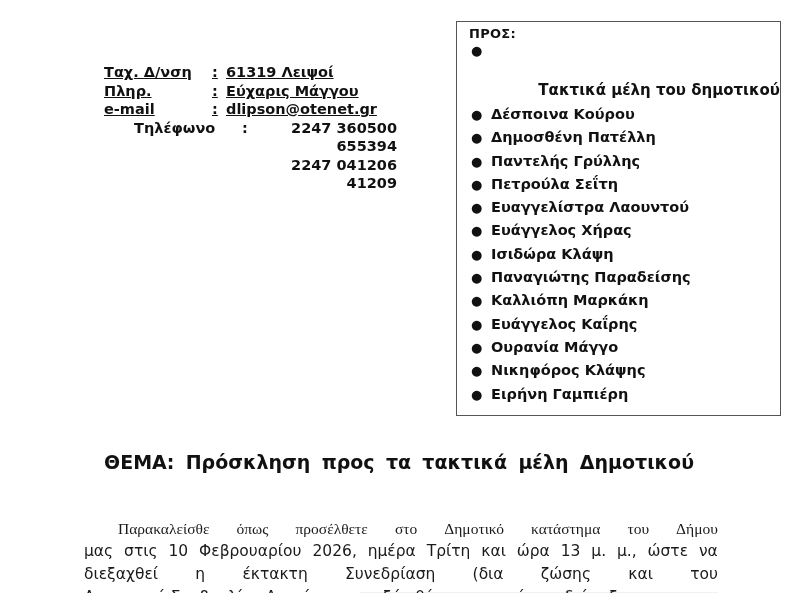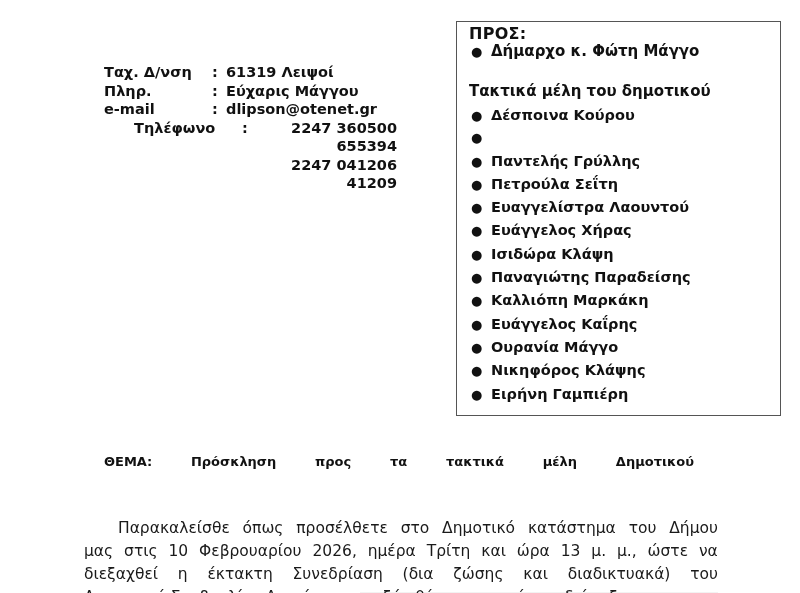--- a/index.html
+++ b/index.html
@@ -19,20 +19,21 @@
       position: absolute;
       left: 104px;
       top: 63px;
       font-weight: bold;
       font-size: 14.5px;
       line-height: 18.5px;
     }
     .sender-row {
       display: flex;
       white-space: pre;
+      text-decoration: underline;
     }
     .sender-label {
       width: 108px;
       display: inline-block;
     }
     .sender-colon {
       display: inline-block;
       width: 10px;
     }
     .phone-block {
@@ -67,21 +68,21 @@
       width: 325px;
       height: 395px;
       border: 1px solid #555555;
       box-sizing: border-box;
       padding: 5px 0 0 12px;
       font-weight: bold;
       font-size: 14.5px;
       line-height: 22.3px;
     }
     .pros-label {
-      font-size: 16px;
+      font-size: 13px;
       line-height: 14px;
       letter-spacing: 0.3px;
     }
     .bullet-row {
       display: flex;
       align-items: baseline;
     }
     .bullet {
       width: 20px;
       padding-left: 2px;
@@ -89,32 +90,33 @@
       font-size: 13px;
     }
     .first-item {
       line-height: 20px;
       font-size: 15px;
     }
     .members-heading {
       margin-top: 19px;
       line-height: 20px;
       font-size: 15px;
+      text-align: right;
     }
     .members-list {
       margin-top: 3px;
     }
 
     .subject {
       position: absolute;
       left: 104px;
       top: 453px;
       width: 590px;
       font-weight: bold;
-      font-size: 13px;
+      font-size: 19px;
       line-height: 18px;
     }
     .subject-line1 {
       display: flex;
       justify-content: space-between;
     }
     .paragraph {
       position: absolute;
       left: 84px;
       top: 517px;
@@ -125,20 +127,21 @@
       text-align-last: left;
       color: #1a1a1a;
     }
     .p-line {
       display: flex;
       justify-content: space-between;
       white-space: pre;
     }
     .p-line.indent {
       padding-left: 34px;
+      font-family: Liberation Serif, serif;
     }
     .p-line.left {
       justify-content: flex-start;
     }
     .clipped-line {
       position: relative;
       height: 23px;
     }
     .clipped-line .hl {
       position: absolute;
@@ -182,32 +185,32 @@
       <span class="phone-num" style="top:37px; right:0px;">2247 041206</span>
       <span class="phone-num" style="top:55.5px; right:0px;">41209</span>
     </div>
   </div>
 </div>
 
 <div class="recipient-box">
   <div class="pros-label">ΠΡΟΣ:</div>
   <div class="bullet-row first-item">
     <span class="bullet">●</span>
-    <span>Δήμαρχο κ. Φώτη Μάγγο</span>
   </div>
   <div class="members-heading">
     <div>Τακτικά  μέλη του δημοτικού</div>
   </div>
   <div class="members-list">
     <div class="bullet-row">
         <span class="bullet">●</span>
         <span>Δέσποινα Κούρου</span>
       </div>
     <div class="bullet-row">
         <span class="bullet">●</span>
+        <span>Δημοσθένη Πατέλλη</span>
       </div>
     <div class="bullet-row">
         <span class="bullet">●</span>
         <span>Παντελής Γρύλλης</span>
       </div>
     <div class="bullet-row">
         <span class="bullet">●</span>
         <span>Πετρούλα Σεΐτη</span>
       </div>
     <div class="bullet-row">
@@ -289,20 +292,19 @@
     <span>να</span>
   </div>
   <div class="p-line">
     <span>διεξαχθεί</span>
     <span>η</span>
     <span>έκτακτη</span>
     <span>Συνεδρίαση</span>
     <span>(δια</span>
     <span>ζώσης</span>
     <span>και</span>
-    <span>διαδικτυακά)</span>
     <span>του</span>
   </div>
   <div class="clipped-line">
     <div class="hl"></div>
     <div class="txt p-line left">Δημοτικού Συμβουλίου Λειψών με τα εξής θέματα ημερήσιας διάταξης:</div>
   </div>
 </div>
 
 </body></html>

